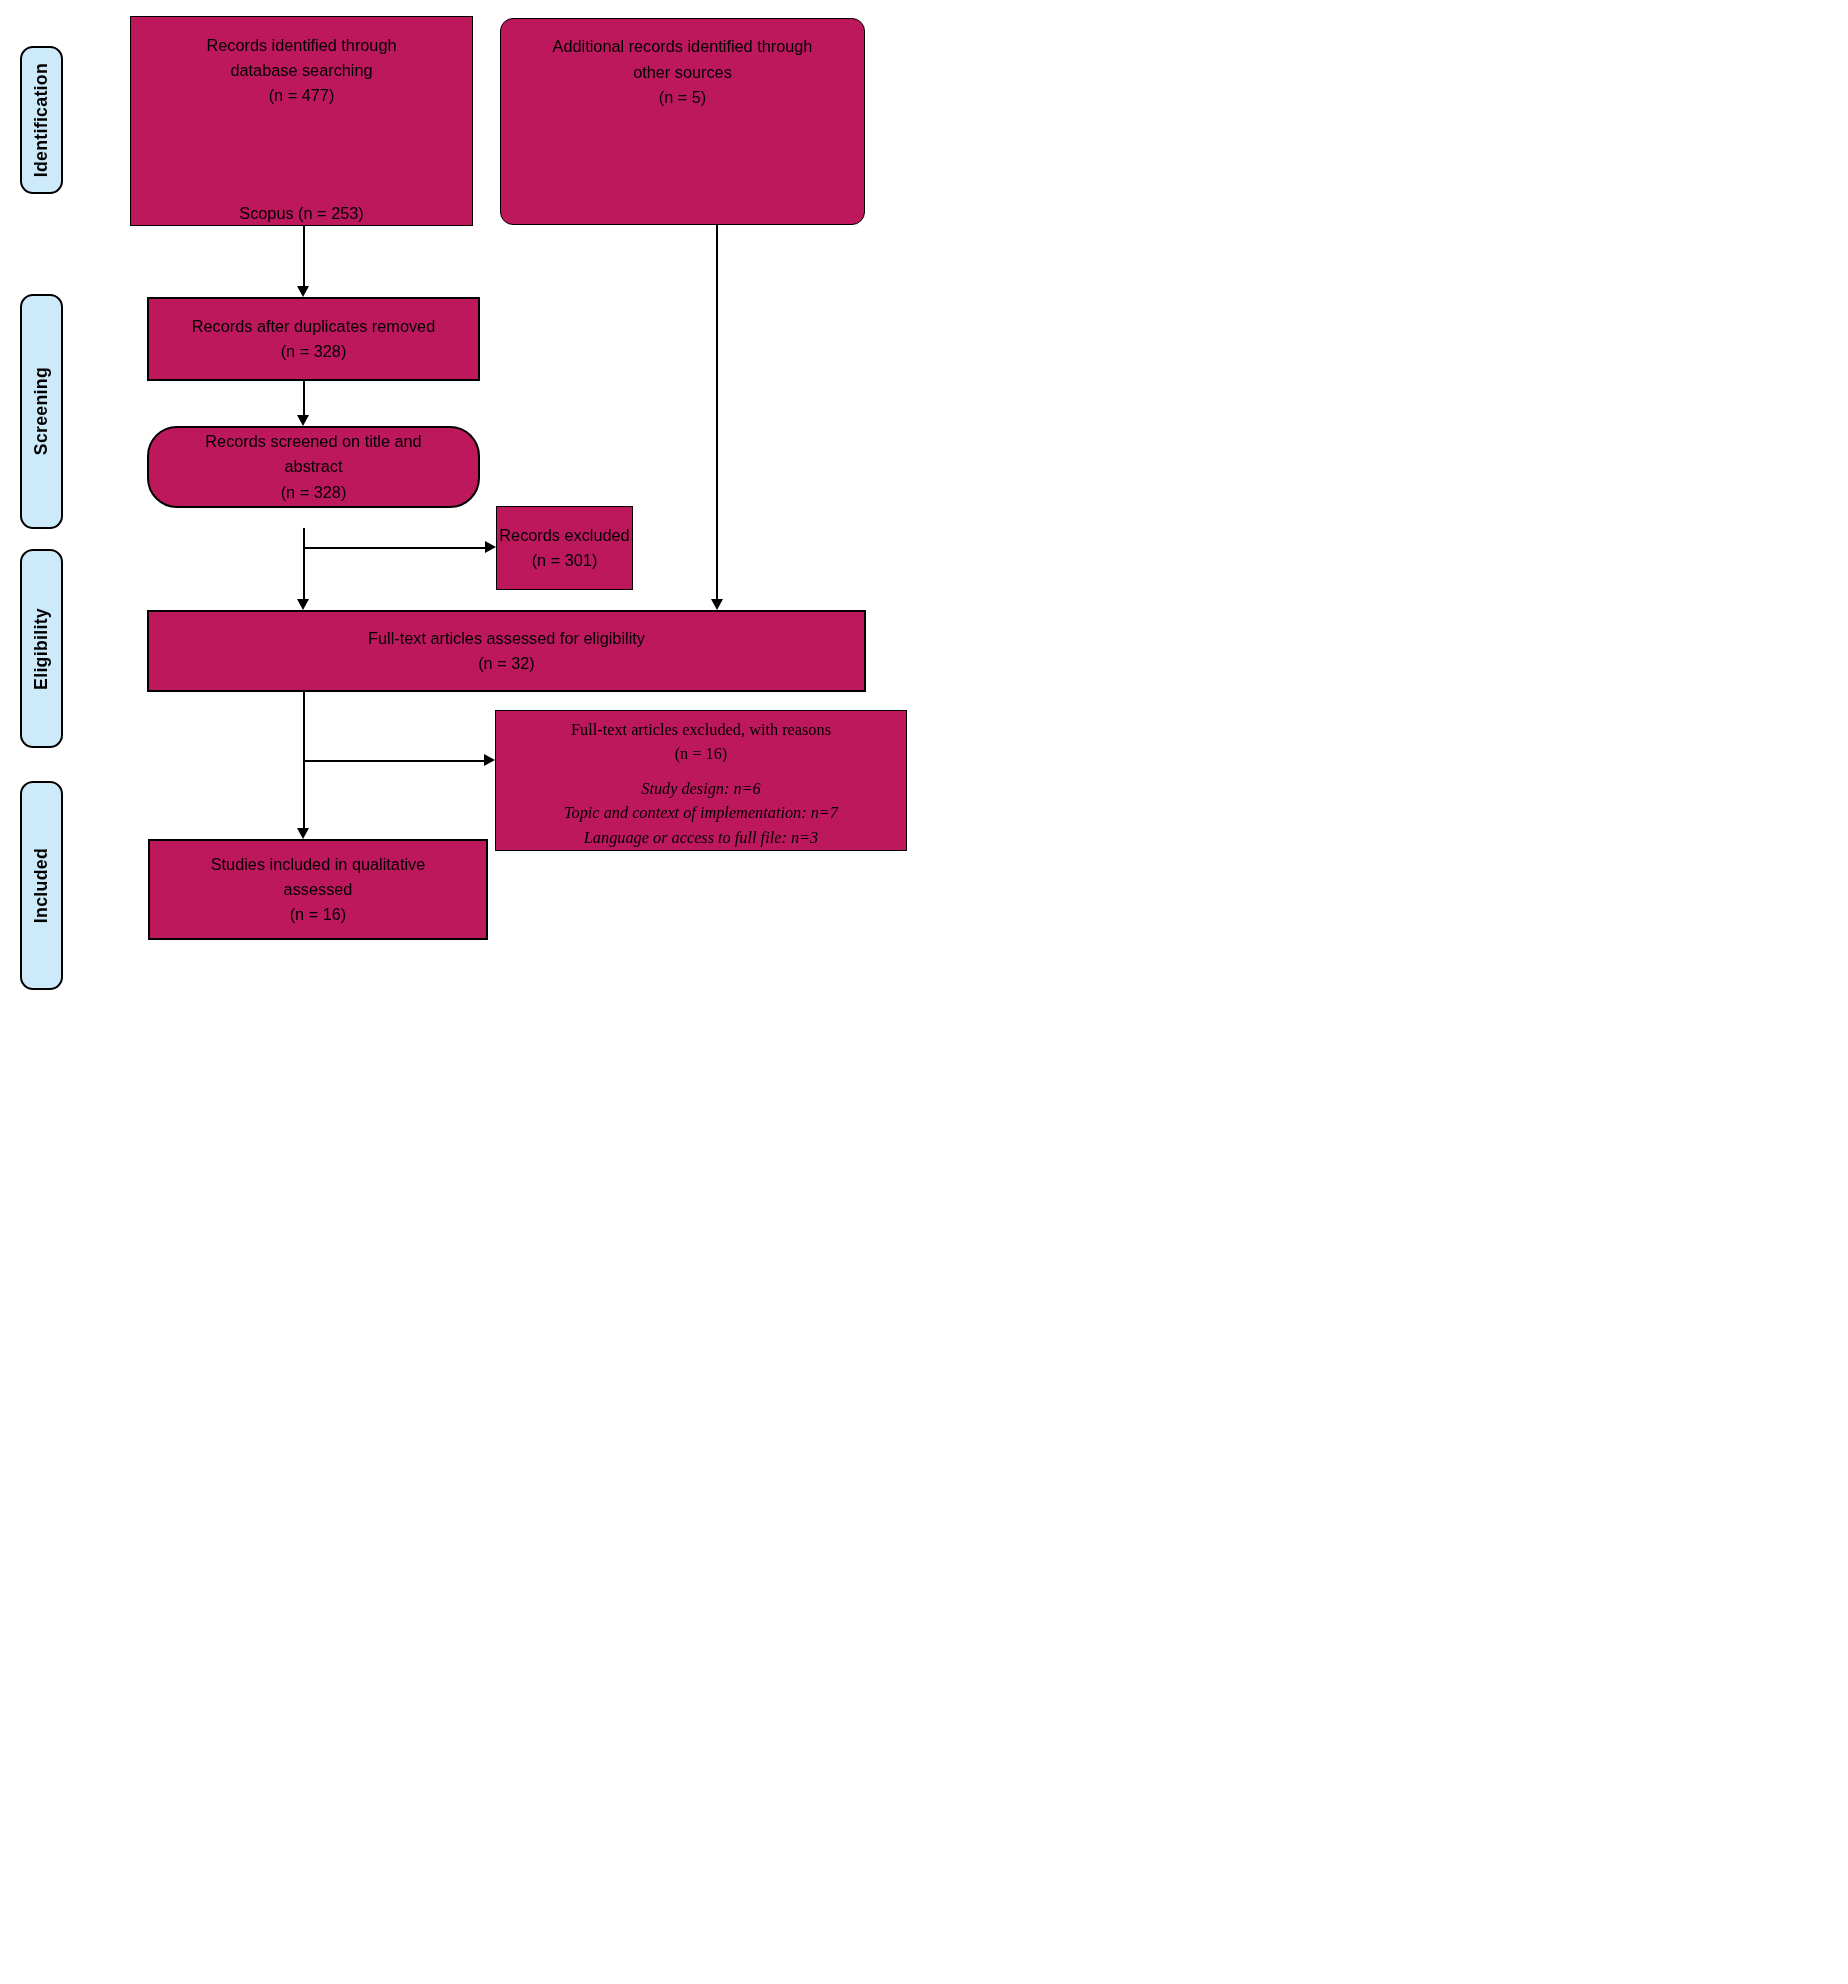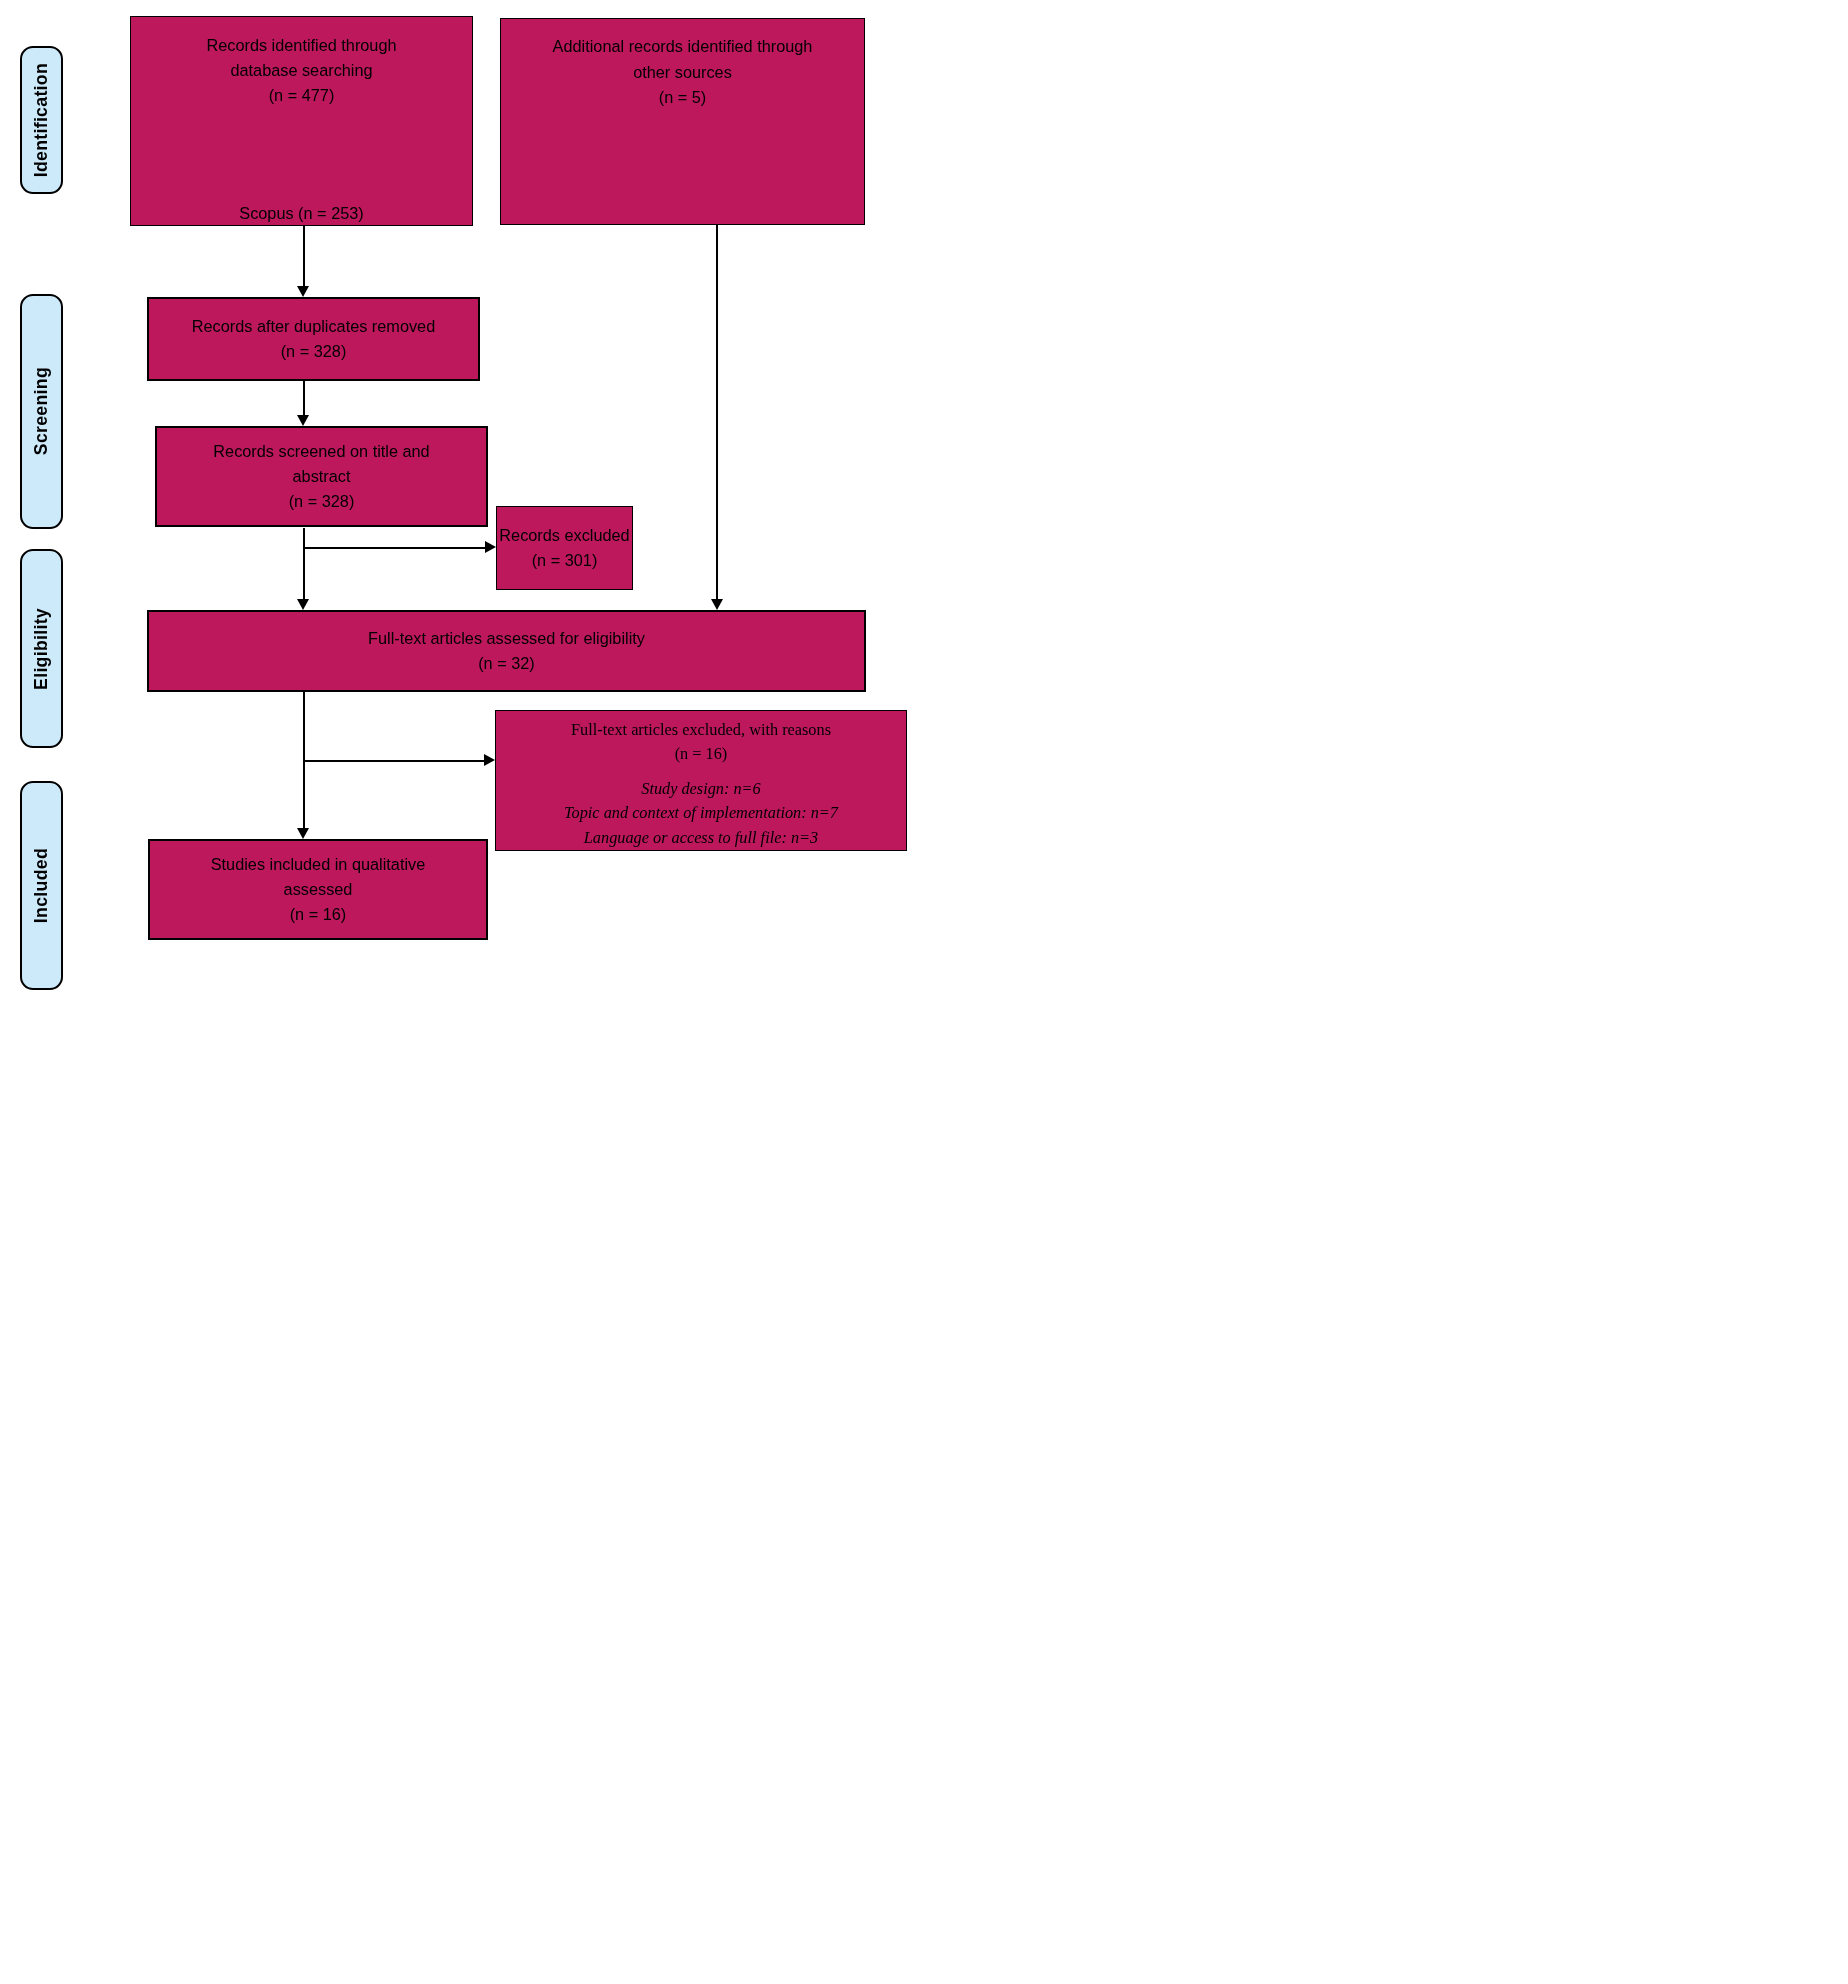--- a/index.html
+++ b/index.html
@@ -88,32 +88,32 @@
     <span class="vtext">Included</span>
   </div>
 
   <div class="fbox topalign" style="left:130px;top:16.3px;width:343px;height:210px;">
     <div class="line">Records identified through</div>
     <div class="line">database searching</div>
     <div class="line">(n = 477)</div>
     <div class="note-line">Scopus (n = 253)</div>
   </div>
 
-  <div class="fbox topalign" style="left:500px;top:17.7px;width:365px;height:207px;">
+  <div class="fbox topalign" style="left:500px;top:17.7px;width:365px;height:207px;border-radius:13px;">
     <div class="line">Additional records identified through</div>
     <div class="line">other sources</div>
     <div class="line">(n = 5)</div>
   </div>
 
   <div class="fbox thick" style="left:130px;top:297px;width:333px;height:84px;">
     <div class="line">Records after duplicates removed</div>
     <div class="line">(n = 328)</div>
   </div>
 
-  <div class="fbox thick" style="left:138px;top:426px;width:333px;height:101px;">
+  <div class="fbox thick" style="left:130px;top:426px;width:333px;height:82px;border-radius:30px;">
     <div class="line">Records screened on title and</div>
     <div class="line">abstract</div>
     <div class="line">(n = 328)</div>
   </div>
 
   <div class="fbox" style="left:496px;top:506px;width:137px;height:84px;">
     <div class="line">Records excluded</div>
     <div class="line">(n = 301)</div>
   </div>
 

